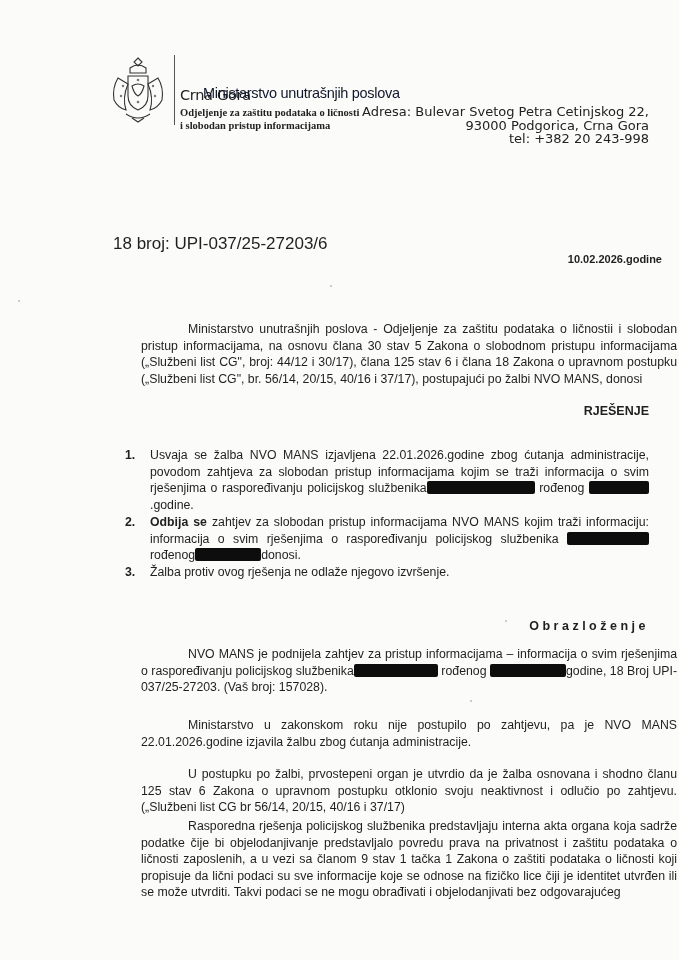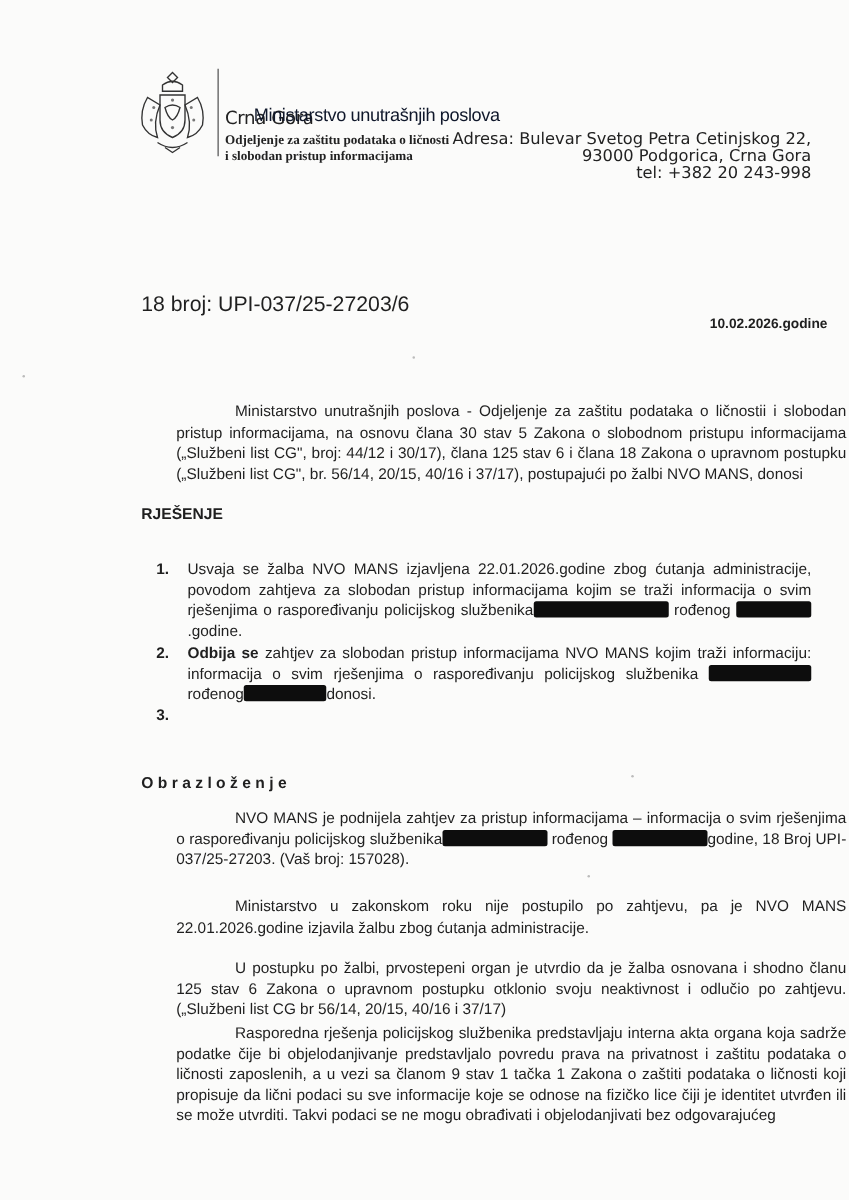--- a/index.html
+++ b/index.html
@@ -16,21 +16,21 @@
   .lh-ministry { position: absolute; left: 72px; top: 35px; font-size: 14.5px; color: #0f172a; font-family: Liberation Sans, sans-serif; letter-spacing: -0.3px; white-space: nowrap; margin-left: 23px; }
   .lh-dept { position: absolute; left: 72px; top: 57px; font-size: 10.5px; font-weight: bold; font-family: "Liberation Serif", serif; color: #222; line-height: 12.5px; white-space: nowrap; }
 
   .address { right: 30px; top: 105px; text-align: right; font-family: "DejaVu Sans", sans-serif; font-size: 13px; line-height: 13.5px; color: #222; white-space: nowrap; }
 
   .ref { left: 113px; top: 234px; font-size: 17px; }
   .date { right: 17px; top: 253px; font-size: 11px; font-weight: bold; }
 
   .para { left: 113px; width: 536px; font-size: 12.3px; line-height: 16.5px; text-align: justify; margin-left: 28px; }
   .indent { text-indent: 47px; }
-  .heading { left: 113px; width: 536px; text-align: left; font-weight: bold; font-size: 12.5px; }
+  .heading { left: 113px; width: 536px; text-align: right; font-weight: bold; font-size: 12.5px; }
   .heading.spaced { letter-spacing: 3.5px; }
 
   .list { left: 150px; width: 499px; font-size: 12.3px; line-height: 16.5px; }
   .li { position: relative; text-align: justify; }
   .li .num { position: absolute; left: -25px; top: 0; font-weight: bold; }
   .redact { display: inline-block; background: #0d0d0d; height: 13px; vertical-align: -2px; border-radius: 2px; }
   b { font-weight: bold; }
   .speck { position: absolute; width: 2px; height: 2px; background: #bbb; border-radius: 1px; }
 </style>
 </head>
@@ -87,20 +87,21 @@
     <span class="redact" style="width:60px;"></span><span>.godine.</span>
   </div>
   <div class="li" style="margin-top:1px;">
     <span class="num">2.</span>
     <b>Odbija se</b><span> zahtjev za slobodan pristup informacijama NVO MANS kojim traži informaciju: informacija o svim rješenjima o raspoređivanju policijskog službenika</span>
     <span class="redact" style="width:82px;"></span>
     <span>rođenog</span><span class="redact" style="width:66px;"></span><span>donosi.</span>
   </div>
   <div class="li">
     <span class="num">3.</span>
+    <span>Žalba protiv ovog rješenja ne odlaže njegovo izvršenje.</span>
   </div>
 </div>
 
 <div class="abs heading spaced" style="top:619px;">Obrazloženje</div>
 
 <div class="abs para indent" style="top:646px;">
   <span>NVO MANS je podnijela zahtjev za pristup informacijama – informacija o svim rješenjima o raspoređivanju policijskog službenika</span><span class="redact" style="width:84px;"></span>
   <span>rođenog</span>
   <span class="redact" style="width:76px;"></span><span>godine, 18 Broj UPI-037/25-27203. (Vaš broj: 157028).</span>
 </div>

